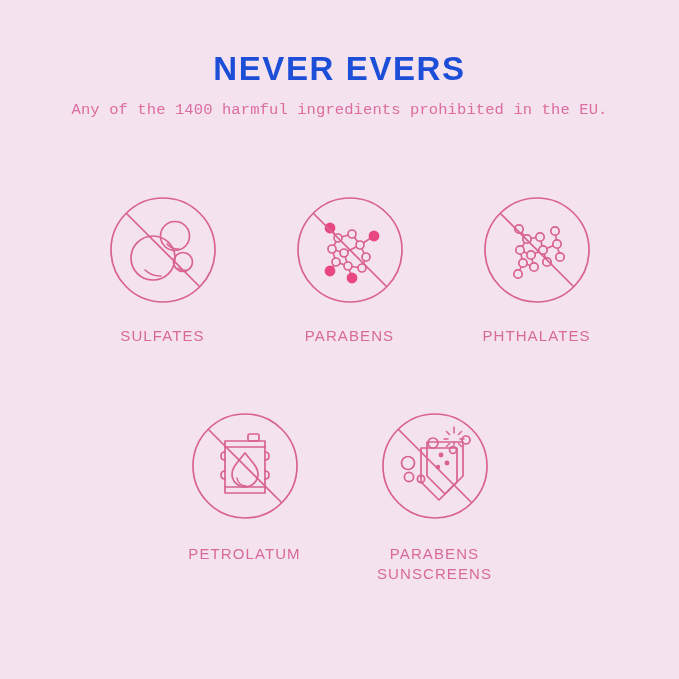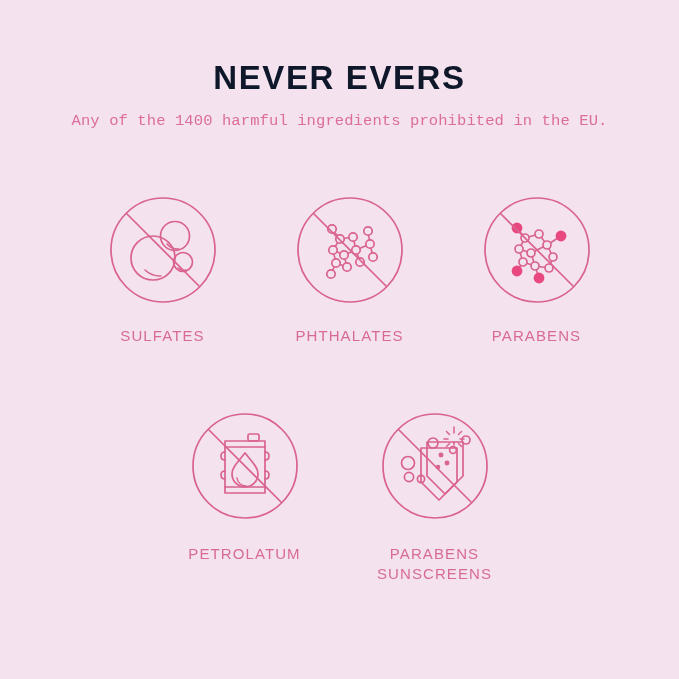--- a/index.html
+++ b/index.html
@@ -26,23 +26,23 @@
     position: absolute;
     top: 44px;
     left: 0;
     width: 679px;
     text-align: center;
   }
   .title {
     font-size: 33px;
     font-weight: bold;
     letter-spacing: 1.6px;
-    color: #0f172a;
+    color: #1d4ed8;
     line-height: 1.1;
-    margin: 16px;
+    margin: 7px;
     font-family: "Liberation Sans", sans-serif;
   }
   .subtitle {
     margin: 14px 0 0 0;
     font-size: 15.5px;
     letter-spacing: 0.1px;
     color: #dc6d9e;
     font-family: Liberation Mono, monospace;
   }
 
@@ -109,59 +109,20 @@
             <circle cx="44" cy="62" r="22"></circle>
             <circle cx="66" cy="40" r="14.5"></circle>
             <circle cx="74" cy="66" r="9.5"></circle>
             <path d="M36 74 A22 22 0 0 0 52 80" stroke-width="1.5"></path>
             <path d="M58 48 A14.5 14.5 0 0 0 70 53" stroke-width="1.5"></path>
             <path d="M69 72 A9.5 9.5 0 0 0 77 74" stroke-width="1.5"></path>
             <line x1="18" y1="18" x2="90" y2="90"></line>
           </svg>
         </span>
         <span class="cell-label">SULFATES</span>
-      </div>
-
-      <div class="cell">
-        <span class="icon-wrap">
-          <svg viewBox="0 0 108 108" fill="none" stroke="#d9628f" stroke-width="1.7" stroke-linecap="round" stroke-linejoin="round">
-            <circle cx="54" cy="54" r="52"></circle>
-            <g stroke-width="1.6">
-              <line x1="36" y1="33" x2="44" y2="43"></line>
-              <line x1="44" y1="43" x2="57" y2="41"></line>
-              <line x1="44" y1="43" x2="37" y2="54"></line>
-              <line x1="57" y1="41" x2="60" y2="54"></line>
-              <line x1="37" y1="54" x2="48" y2="59"></line>
-              <line x1="48" y1="59" x2="60" y2="54"></line>
-              <line x1="60" y1="54" x2="74" y2="48"></line>
-              <line x1="74" y1="48" x2="72" y2="35"></line>
-              <line x1="74" y1="48" x2="77" y2="61"></line>
-              <line x1="60" y1="54" x2="64" y2="66"></line>
-              <line x1="37" y1="54" x2="40" y2="67"></line>
-              <line x1="48" y1="59" x2="51" y2="71"></line>
-              <line x1="40" y1="67" x2="51" y2="71"></line>
-              <line x1="40" y1="67" x2="35" y2="78"></line>
-            </g>
-            <circle cx="36" cy="33" r="4.2" fill="#f4e2ee"></circle>
-            <circle cx="44" cy="43" r="4.2" fill="#f4e2ee"></circle>
-            <circle cx="57" cy="41" r="4.2" fill="#f4e2ee"></circle>
-            <circle cx="37" cy="54" r="4.2" fill="#f4e2ee"></circle>
-            <circle cx="48" cy="59" r="4.2" fill="#f4e2ee"></circle>
-            <circle cx="60" cy="54" r="4.2" fill="#f4e2ee"></circle>
-            <circle cx="74" cy="48" r="4.2" fill="#f4e2ee"></circle>
-            <circle cx="72" cy="35" r="4.2" fill="#f4e2ee"></circle>
-            <circle cx="77" cy="61" r="4.2" fill="#f4e2ee"></circle>
-            <circle cx="64" cy="66" r="4.2" fill="#f4e2ee"></circle>
-            <circle cx="40" cy="67" r="4.2" fill="#f4e2ee"></circle>
-            <circle cx="51" cy="71" r="4.2" fill="#f4e2ee"></circle>
-            <circle cx="35" cy="78" r="4.2" fill="#f4e2ee"></circle>
-            <line x1="18" y1="18" x2="90" y2="90"></line>
-          </svg>
-        </span>
-        <span class="cell-label">PHTHALATES</span>
       </div>
 
       <div class="cell">
         <span class="icon-wrap">
           <svg viewBox="0 0 108 108" fill="none" stroke="#d9628f" stroke-width="1.7" stroke-linecap="round" stroke-linejoin="round">
             <circle cx="54" cy="54" r="52"></circle>
             <g stroke-width="1.6">
               <line x1="34" y1="32" x2="42" y2="42"></line>
               <line x1="42" y1="42" x2="56" y2="38"></line>
               <line x1="42" y1="42" x2="36" y2="53"></line>
@@ -190,20 +151,59 @@
             <circle cx="34" cy="32" r="5.4" fill="#e8477f" stroke="none"></circle>
             <circle cx="78" cy="40" r="5.4" fill="#e8477f" stroke="none"></circle>
             <circle cx="34" cy="75" r="5.4" fill="#e8477f" stroke="none"></circle>
             <circle cx="56" cy="82" r="5.4" fill="#e8477f" stroke="none"></circle>
             <line x1="18" y1="18" x2="90" y2="90"></line>
           </svg>
         </span>
         <span class="cell-label">PARABENS</span>
       </div>
 
+      <div class="cell">
+        <span class="icon-wrap">
+          <svg viewBox="0 0 108 108" fill="none" stroke="#d9628f" stroke-width="1.7" stroke-linecap="round" stroke-linejoin="round">
+            <circle cx="54" cy="54" r="52"></circle>
+            <g stroke-width="1.6">
+              <line x1="36" y1="33" x2="44" y2="43"></line>
+              <line x1="44" y1="43" x2="57" y2="41"></line>
+              <line x1="44" y1="43" x2="37" y2="54"></line>
+              <line x1="57" y1="41" x2="60" y2="54"></line>
+              <line x1="37" y1="54" x2="48" y2="59"></line>
+              <line x1="48" y1="59" x2="60" y2="54"></line>
+              <line x1="60" y1="54" x2="74" y2="48"></line>
+              <line x1="74" y1="48" x2="72" y2="35"></line>
+              <line x1="74" y1="48" x2="77" y2="61"></line>
+              <line x1="60" y1="54" x2="64" y2="66"></line>
+              <line x1="37" y1="54" x2="40" y2="67"></line>
+              <line x1="48" y1="59" x2="51" y2="71"></line>
+              <line x1="40" y1="67" x2="51" y2="71"></line>
+              <line x1="40" y1="67" x2="35" y2="78"></line>
+            </g>
+            <circle cx="36" cy="33" r="4.2" fill="#f4e2ee"></circle>
+            <circle cx="44" cy="43" r="4.2" fill="#f4e2ee"></circle>
+            <circle cx="57" cy="41" r="4.2" fill="#f4e2ee"></circle>
+            <circle cx="37" cy="54" r="4.2" fill="#f4e2ee"></circle>
+            <circle cx="48" cy="59" r="4.2" fill="#f4e2ee"></circle>
+            <circle cx="60" cy="54" r="4.2" fill="#f4e2ee"></circle>
+            <circle cx="74" cy="48" r="4.2" fill="#f4e2ee"></circle>
+            <circle cx="72" cy="35" r="4.2" fill="#f4e2ee"></circle>
+            <circle cx="77" cy="61" r="4.2" fill="#f4e2ee"></circle>
+            <circle cx="64" cy="66" r="4.2" fill="#f4e2ee"></circle>
+            <circle cx="40" cy="67" r="4.2" fill="#f4e2ee"></circle>
+            <circle cx="51" cy="71" r="4.2" fill="#f4e2ee"></circle>
+            <circle cx="35" cy="78" r="4.2" fill="#f4e2ee"></circle>
+            <line x1="18" y1="18" x2="90" y2="90"></line>
+          </svg>
+        </span>
+        <span class="cell-label">PHTHALATES</span>
+      </div>
+
     </div>
 
     <div class="row row-two">
 
       <div class="cell">
         <span class="icon-wrap">
           <svg viewBox="0 0 108 108" fill="none" stroke="#d9628f" stroke-width="1.7" stroke-linecap="round" stroke-linejoin="round">
             <circle cx="54" cy="54" r="52"></circle>
             <rect x="57" y="22" width="11" height="7" rx="1.6"></rect>
             <path d="M34 29 h40 v52 h-40 z"></path>

